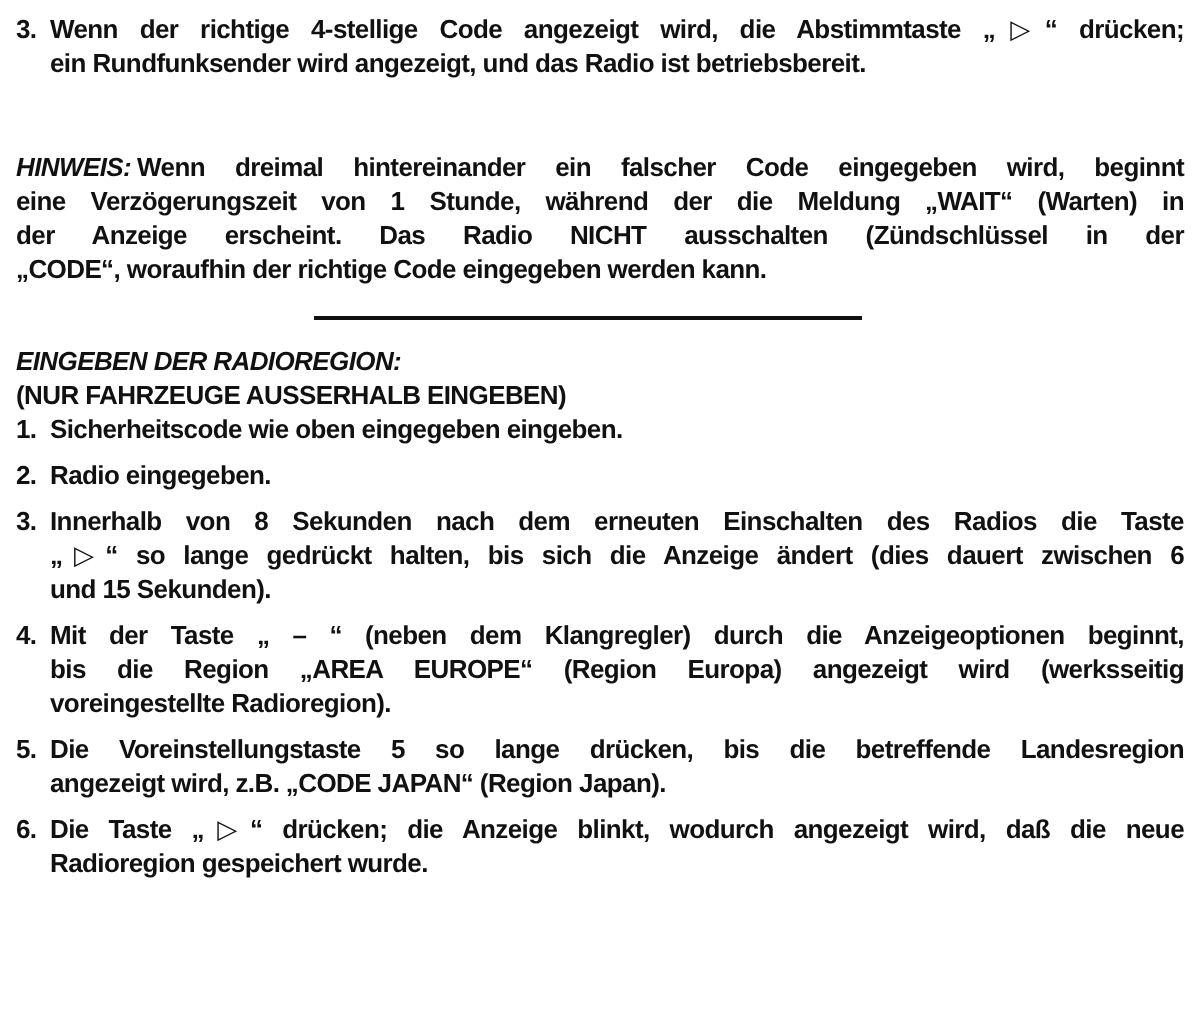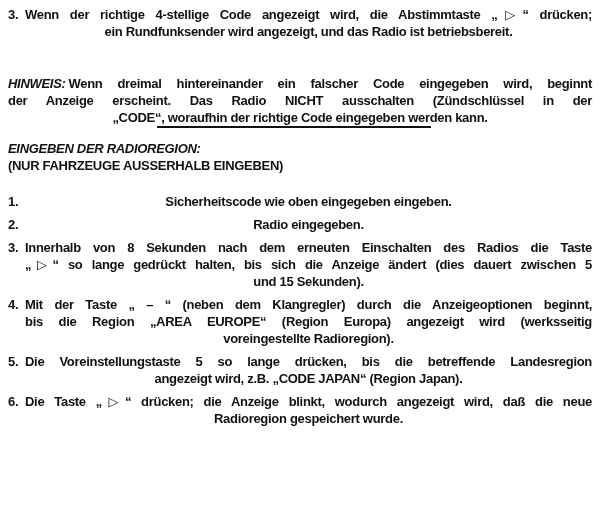--- a/index.html
+++ b/index.html
@@ -12,50 +12,51 @@
     font-family: "Liberation Sans", "DejaVu Sans", sans-serif;
     font-weight: 700;
     font-size: 13px;
     line-height: 17px;
     letter-spacing: -0.3px;
     padding: 6px 8px 0 8px;
     overflow: hidden;
   }
   
   .jline { text-align: justify; text-align-last: justify; }
-  .lline { text-align: center; }
+  .lline { text-align: left; }
   
   .step { display: flex; margin-bottom: 6px; }
   .num  { flex: 0 0 17px; }
   .txt  { flex: 1; min-width: 0; }
   .top-block { margin-bottom: 35px; }
-  .note { }
+  .note { margin-bottom: 15px; }
   .divider {
     border: 0;
     border-top: 2px solid #111111;
     width: 274px;
     margin: 0 0 12px 149px;
   }
   .note-label { font-style: italic; margin-right: 3px; }
-  .section-headings { margin-bottom: 19px; }
+  .section-headings { }
   .h-title { font-style: italic; }
 </style>
 </head>
 <body>
 
 <div class="step top-block">
   <span class="num">3.</span>
   <div class="txt">
     <div class="jline">Wenn der richtige 4-stellige Code angezeigt wird, die Abstimmtaste „▷“ drücken;</div>
     <div class="lline">ein Rundfunksender wird angezeigt, und das Radio ist betriebsbereit.</div>
   </div>
 </div>
 
 <div class="note">
   <div class="jline"><span class="note-label">HINWEIS:</span><span>Wenn dreimal hintereinander ein falscher Code eingegeben wird, beginnt</span></div>
+  <div class="jline">eine Verzögerungszeit von 1 Stunde, während der die Meldung „WAIT“ (Warten) in</div>
   <div class="jline">der Anzeige erscheint. Das Radio NICHT ausschalten (Zündschlüssel in der</div>
   <div class="lline">„CODE“, woraufhin der richtige Code eingegeben werden kann.</div>
 </div>
 
 <hr class="divider">
 
 <div class="section-headings">
   <div class="h-title">EINGEBEN DER RADIOREGION:</div>
   <div>(NUR FAHRZEUGE AUSSERHALB EINGEBEN)</div>
 </div>
@@ -73,21 +74,21 @@
     <span class="num">2.</span>
     <div class="txt">
       <div class="lline">Radio eingegeben.</div>
     </div>
   </div>
 
   <div class="step">
     <span class="num">3.</span>
     <div class="txt">
       <div class="jline">Innerhalb von 8 Sekunden nach dem erneuten Einschalten des Radios die Taste</div>
-      <div class="jline">„▷“ so lange gedrückt halten, bis sich die Anzeige ändert (dies dauert zwischen 5</div>
+      <div class="jline">„▷“ so lange gedrückt halten, bis sich die Anzeige ändert (dies dauert zwischen 6</div>
       <div class="lline">und 15 Sekunden).</div>
     </div>
   </div>
 
   <div class="step">
     <span class="num">4.</span>
     <div class="txt">
       <div class="jline">Mit der Taste „ – “ (neben dem Klangregler) durch die Anzeigeoptionen beginnt,</div>
       <div class="jline">bis die Region „AREA EUROPE“ (Region Europa) angezeigt wird (werksseitig</div>
       <div class="lline">voreingestellte Radioregion).</div>

